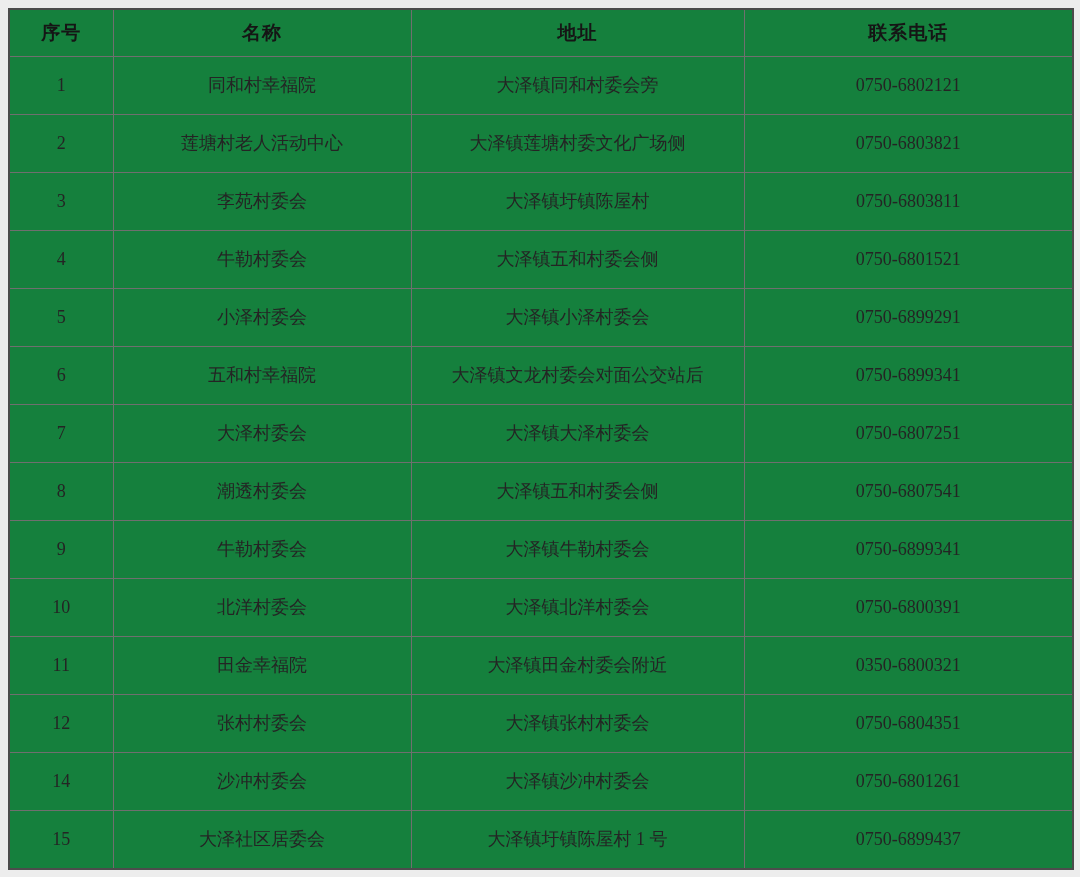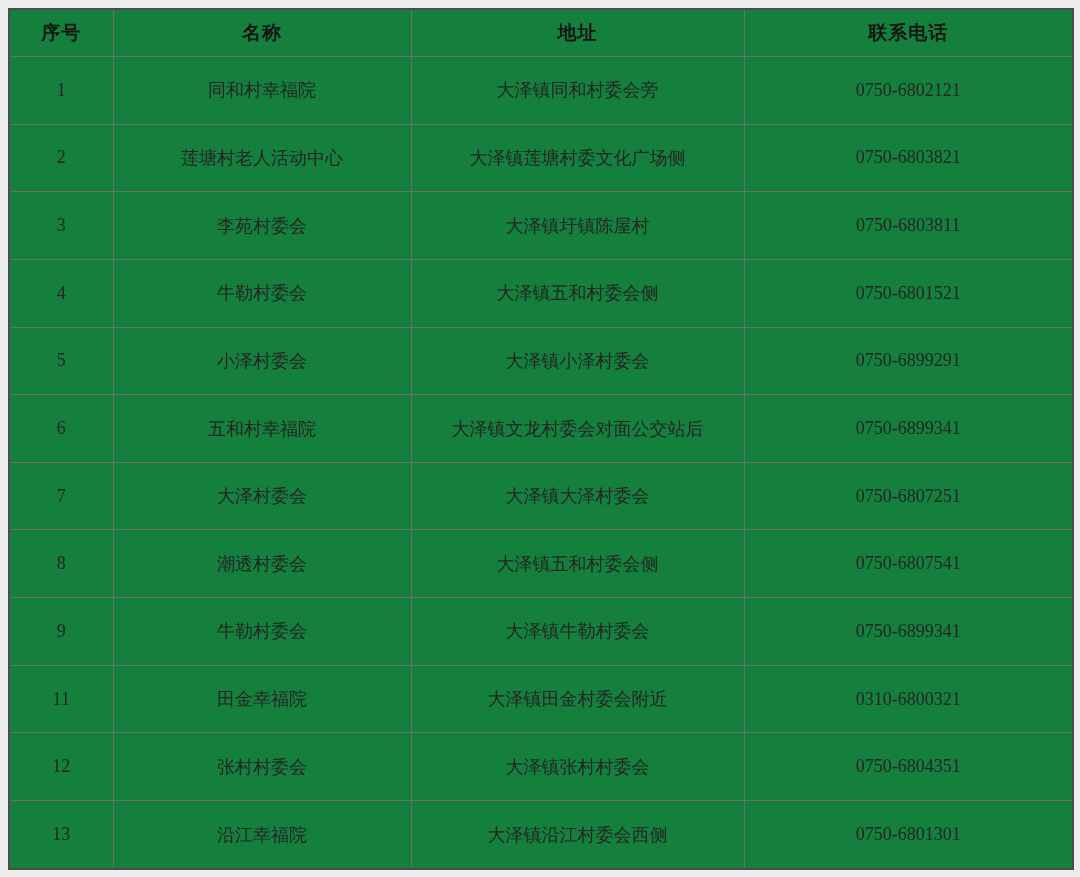--- a/index.html
+++ b/index.html
@@ -126,32 +126,44 @@
           <td>大泽镇五和村委会侧</td>
           <td>0750-6807541</td>
         </tr>
         <tr>
           <td>9</td>
           <td>牛勒村委会</td>
           <td>大泽镇牛勒村委会</td>
           <td>0750-6899341</td>
         </tr>
         <tr>
+          <td>10</td>
+          <td>北洋村委会</td>
+          <td>大泽镇北洋村委会</td>
+          <td>0750-6800391</td>
+        </tr>
+        <tr>
           <td>11</td>
           <td>田金幸福院</td>
           <td>大泽镇田金村委会附近</td>
-          <td>0310-6800321</td>
+          <td>0350-6800321</td>
         </tr>
         <tr>
           <td>12</td>
           <td>张村村委会</td>
           <td>大泽镇张村村委会</td>
           <td>0750-6804351</td>
         </tr>
         <tr>
-          <td>13</td>
-          <td>沿江幸福院</td>
-          <td>大泽镇沿江村委会西侧</td>
-          <td>0750-6801301</td>
+          <td>14</td>
+          <td>沙冲村委会</td>
+          <td>大泽镇沙冲村委会</td>
+          <td>0750-6801261</td>
+        </tr>
+        <tr>
+          <td>15</td>
+          <td>大泽社区居委会</td>
+          <td>大泽镇圩镇陈屋村 1 号</td>
+          <td>0750-6899437</td>
         </tr>
       </tbody>
   </table>
 </div>
 
 </body></html>

